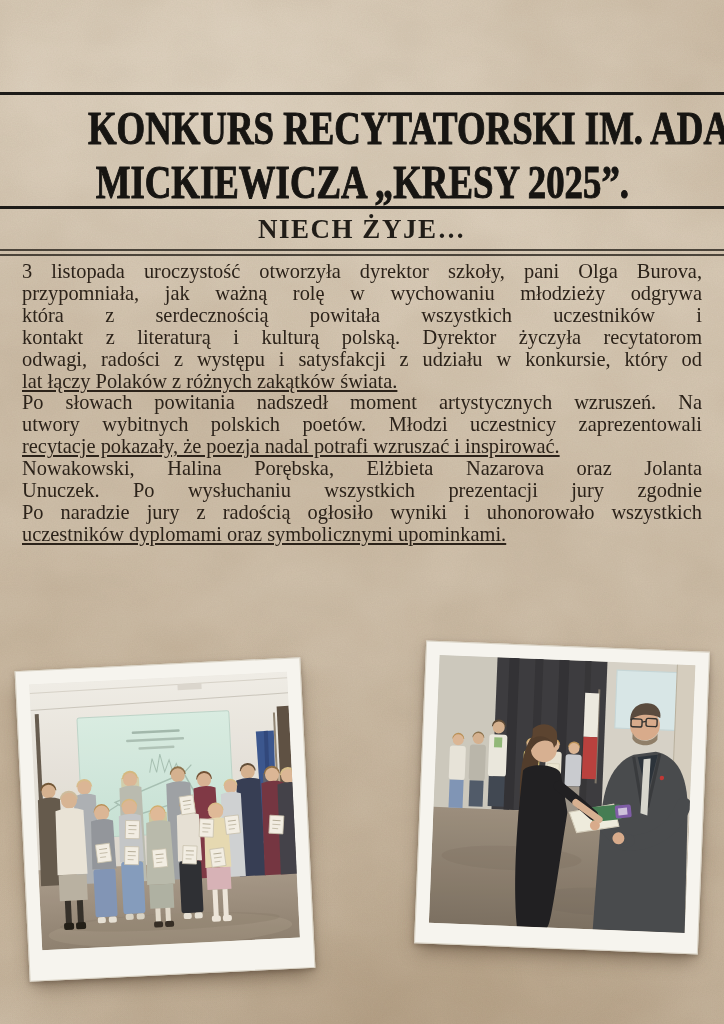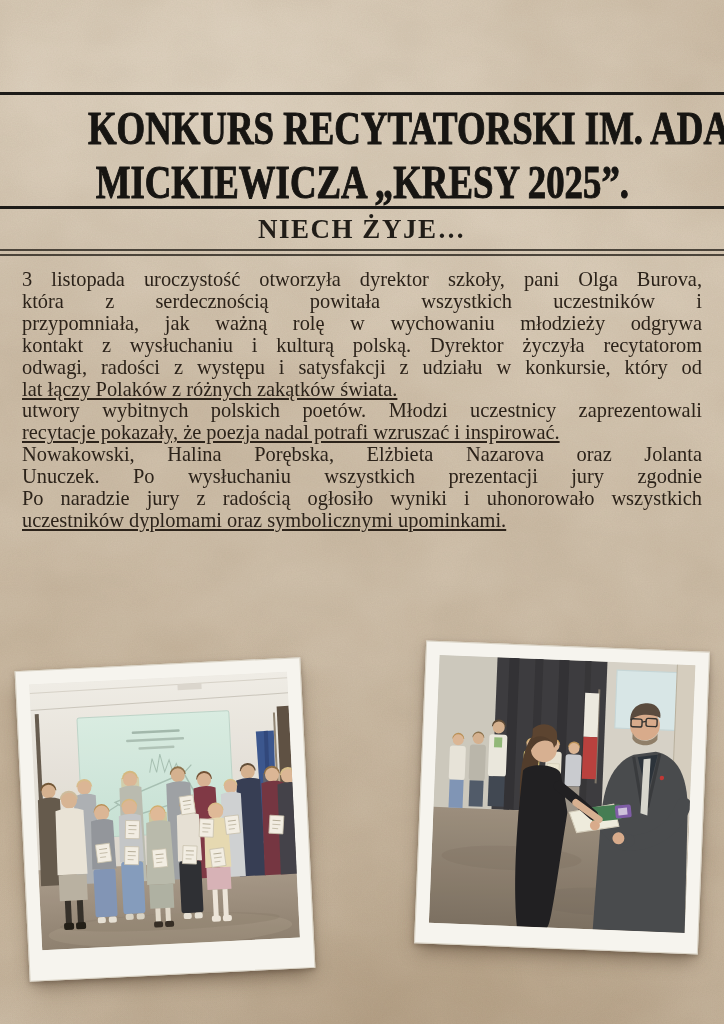--- a/index.html
+++ b/index.html
@@ -38,21 +38,21 @@
     white-space:nowrap;letter-spacing:0px;
     -webkit-text-stroke:1px #171512;
   }
   h2.subtitle{
     position:absolute;top:212px;left:0;width:724px;margin:0;
     text-align:center;font-size:27px;line-height:34px;font-weight:700;
     letter-spacing:1.5px;color:#211d18;
   }
   #article{
     position:absolute;top:261px;left:22px;width:680px;
-    font-size:20.4px;line-height:21.9px;color:var(--color-ink,#2c231a);margin-top:8px;
+    font-size:20.4px;line-height:21.9px;color:var(--color-ink,#2c231a);
   }
   .para{margin:0;}
   .jline{text-align:justify;text-align-last:justify;white-space:normal;}
   .jline.last{text-align-last:left;text-decoration:underline;}
   figure.polaroid{
     position:absolute;margin:0;background:#f6f4ee;z-index:3;
     box-shadow:0 10px 18px -4px rgba(70,52,36,0.50), 0 2px 5px rgba(70,52,36,0.35);
     border:1px solid rgba(210,202,186,0.8);
   }
   figure.polaroid svg{display:block;background:#eceae2;}
@@ -74,27 +74,28 @@
 
     <div class="rule rule-mid"></div>
 
     <h2 class="subtitle">NIECH ŻYJE…</h2>
 
     <div class="rule-double"></div>
 
     <div id="article">
         <div class="para">
           <div class="jline">3 listopada uroczystość otworzyła dyrektor szkoły, pani Olga Burova,</div>
+          <div class="jline">przypomniała, jak ważną rolę w wychowaniu młodzieży odgrywa</div>
           <div class="jline">która z serdecznością powitała wszystkich uczestników i</div>
-          <div class="jline">przypomniała, jak ważną rolę w wychowaniu młodzieży odgrywa</div>
-          <div class="jline">kontakt z wysłuchaniu i kulturą polską. Dyrektor życzyła recytatorom</div>
+          <div class="jline">kontakt z literaturą i kulturą polską. Dyrektor życzyła recytatorom</div>
           <div class="jline">odwagi, radości z występu i satysfakcji z udziału w konkursie, który od</div>
           <div class="jline last">lat łączy Polaków z różnych zakątków świata.</div>
         </div>
         <div class="para">
+          <div class="jline">Po słowach powitania nadszedł moment artystycznych wzruszeń. Na</div>
           <div class="jline">utwory wybitnych polskich poetów. Młodzi uczestnicy zaprezentowali</div>
           <div class="jline last">recytacje pokazały, że poezja nadal potrafi wzruszać i inspirować.</div>
         </div>
         <div class="para">
           <div class="jline">Nowakowski, Halina Porębska, Elżbieta Nazarova oraz Jolanta</div>
           <div class="jline">Unuczek. Po wysłuchaniu wszystkich prezentacji jury zgodnie</div>
           <div class="jline">Po naradzie jury z radością ogłosiło wyniki i uhonorowało wszystkich</div>
           <div class="jline last">uczestników dyplomami oraz symbolicznymi upominkami.</div>
         </div>
       </div>

